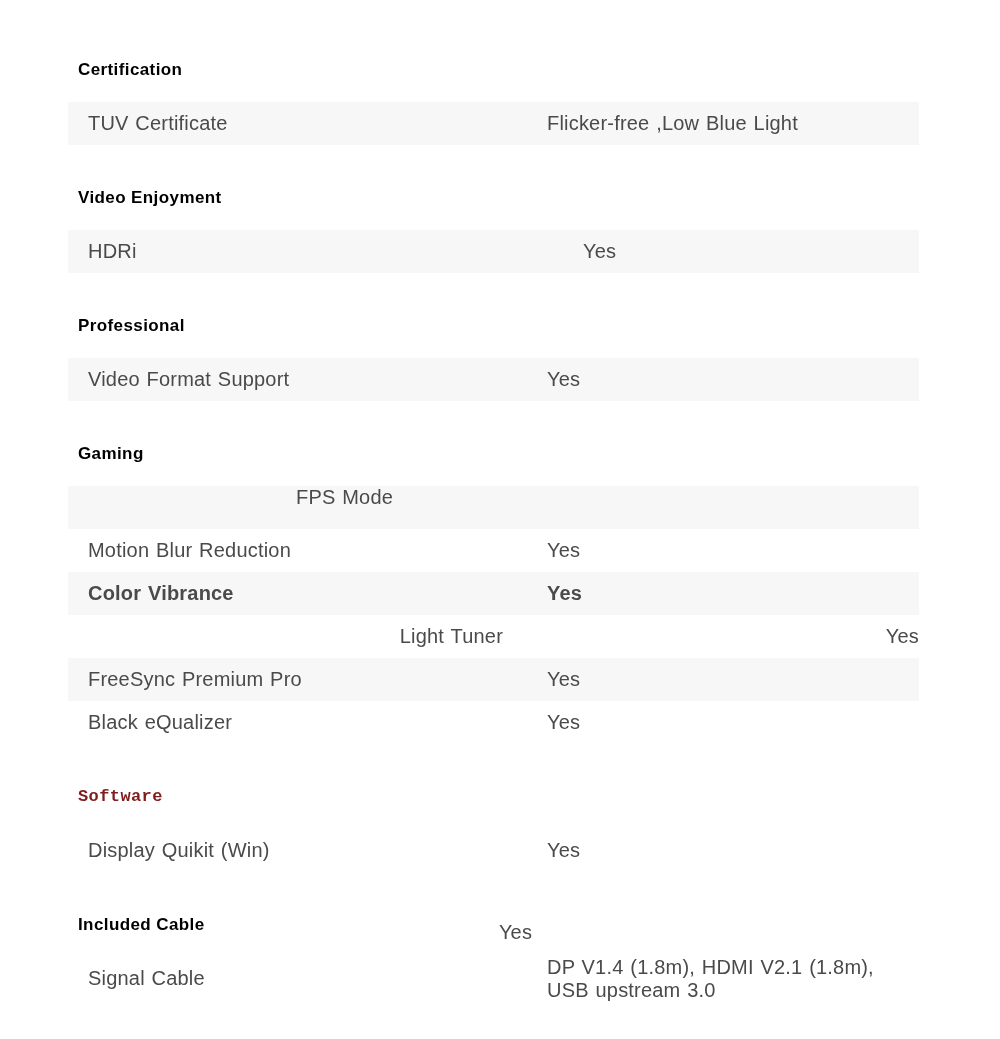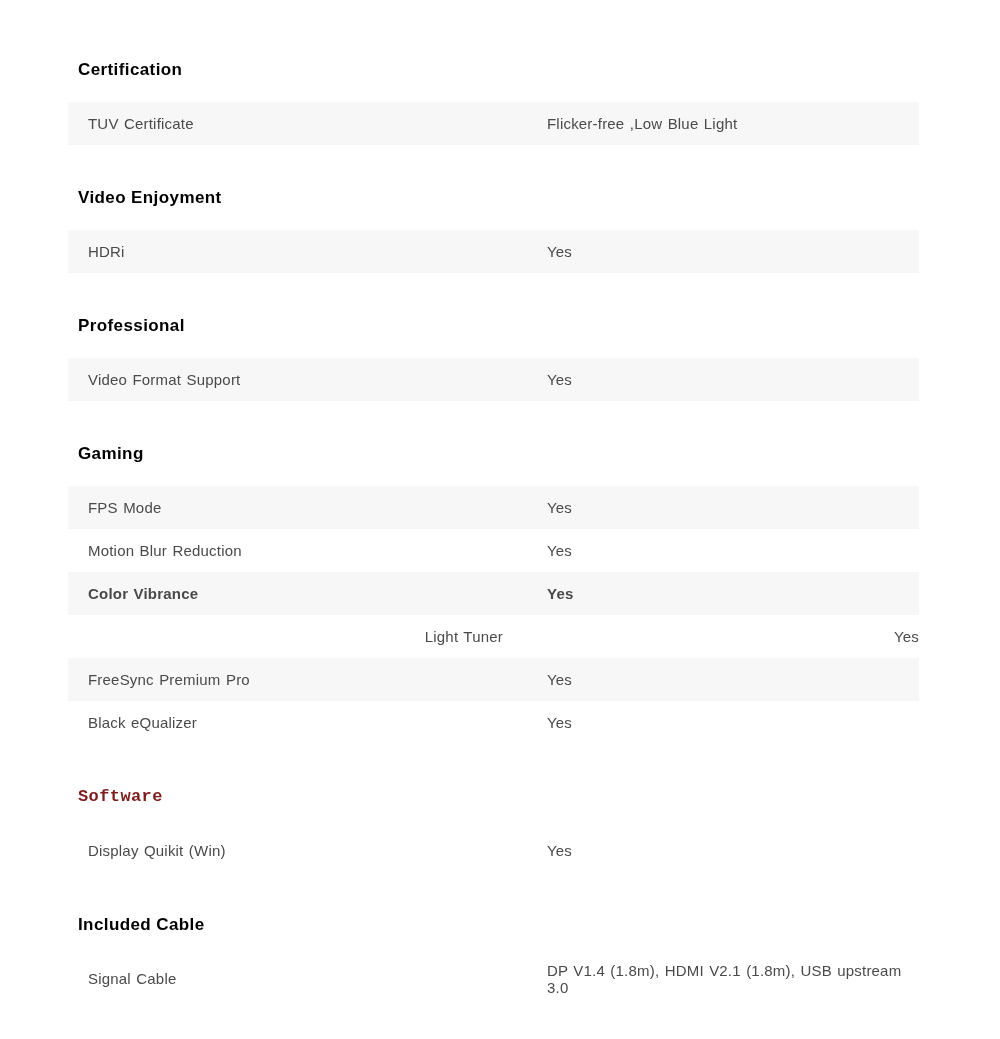--- a/index.html
+++ b/index.html
@@ -27,21 +27,21 @@
     color: #000000;
     letter-spacing: 0.4px;
   }
   .spec-rows {
     width: 100%;
   }
   .spec-row {
     display: flex;
     align-items: center;
     height: 43px;
-    font-size: 15px;
+    font-size: 20px;
     color: #4a4a4a;
     letter-spacing: 0.2px;
     word-spacing: 1px;
     background: #ffffff;
   }
   .spec-row.shaded {
     background: #f7f7f7;
   }
   .spec-row .spec-label {
     width: 435px;
@@ -63,39 +63,39 @@
       <div class="spec-rows">
         <div class="spec-row shaded" style="background: rgb(247, 247, 247); color: rgb(74, 74, 74);">
           <span class="spec-label">TUV Certificate</span>
           <span class="spec-value">Flicker-free ,Low Blue Light</span>
         </div>
       </div>
     </section>
     <section class="spec-section">
       <h3 class="section-title" style="color: rgb(0, 0, 0);">Video Enjoyment</h3>
       <div class="spec-rows">
-        <div class="spec-row shaded" style="background: rgb(247, 247, 247); color: rgb(74, 74, 74);">
+        <div class="spec-row shaded" style="background: rgb(247, 247, 247); color: rgb(74, 74, 74); gap: 36px;">
           <span class="spec-label">HDRi</span>
           <span class="spec-value">Yes</span>
         </div>
       </div>
     </section>
     <section class="spec-section">
       <h3 class="section-title" style="color: rgb(0, 0, 0);">Professional</h3>
       <div class="spec-rows">
         <div class="spec-row shaded" style="background: rgb(247, 247, 247); color: rgb(74, 74, 74);">
           <span class="spec-label">Video Format Support</span>
           <span class="spec-value">Yes</span>
         </div>
       </div>
     </section>
     <section class="spec-section">
       <h3 class="section-title" style="color: rgb(0, 0, 0);">Gaming</h3>
       <div class="spec-rows">
-        <div class="spec-row shaded" style="background: rgb(247, 247, 247); color: rgb(74, 74, 74);">
+        <div class="spec-row shaded" style="background: rgb(247, 247, 247); color: rgb(74, 74, 74); flex-direction: column;">
           <span class="spec-label">FPS Mode</span>
           <span class="spec-value">Yes</span>
         </div>
         <div class="spec-row" style="color: rgb(74, 74, 74);">
           <span class="spec-label">Motion Blur Reduction</span>
           <span class="spec-value">Yes</span>
         </div>
         <div class="spec-row shaded" style="background: rgb(247, 247, 247); color: rgb(74, 74, 74); font-weight: bold;">
           <span class="spec-label">Color Vibrance</span>
           <span class="spec-value">Yes</span>

